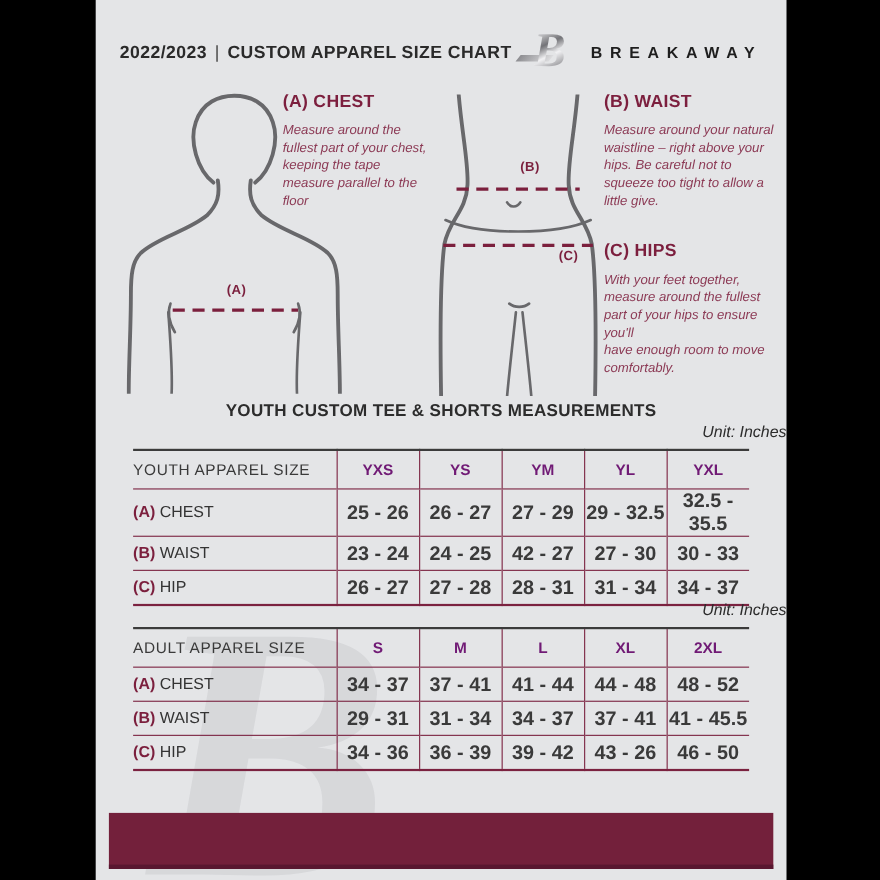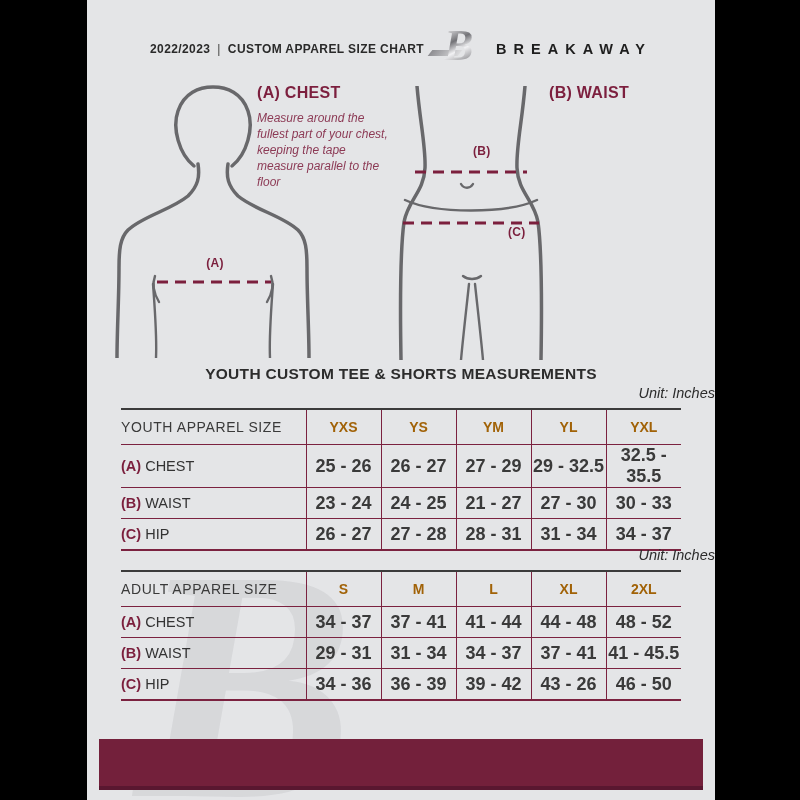--- a/index.html
+++ b/index.html
@@ -25,21 +25,21 @@
     font-size:330px; line-height:1;
     color:rgba(70,70,80,0.08);
     z-index:0; user-select:none;
   }
   
   .hdr {
     position:absolute; top:26px; left:0; width:100%;
     display:flex; align-items:center; justify-content:center; gap:16px;
     z-index:2;
   }
-  .hdr-text { font-size:12px; font-weight:700; color:#2a2a2a; letter-spacing:0.4px; white-space:nowrap; }
+  .hdr-text { font-size:16px; font-weight:700; color:#2a2a2a; letter-spacing:0.4px; white-space:nowrap; }
   .hdr-sep { font-weight:400; color:#444; padding:0 7px; }
   .logo { position:relative; width:40px; height:46px; }
   .logo-b {
     position:absolute; left:4px; top:-2px;
     font-family:"Liberation Serif", serif; font-style:italic; font-weight:700;
     font-size:44px; line-height:1;
     background:linear-gradient(155deg,#ededef 8%,#737377 38%,#f2f2f4 58%,#808084 88%);
     -webkit-background-clip:text; background-clip:text; color:transparent;
   }
   .logo-bar {
@@ -76,21 +76,21 @@
   }
   table.size col.lab { width:185px; }
   table.size col.val { width:75px; }
   table.size tr { border-bottom:1.6px solid #7b2240; }
   table.size th, table.size td { padding:0; }
   table.size th:not(:first-child), table.size td:not(:first-child) { border-left:1.6px solid #7b2240; }
   th.size-head {
     height:34px; text-align:left; padding-left:14px;
     font-weight:400; font-size:14px; letter-spacing:0.6px; color:#3a3a3a;
   }
-  th.col-head { height:34px; font-weight:700; font-size:14px; color:#a16207; text-align:center; }
+  th.col-head { height:34px; font-weight:700; font-size:14px; color:#701a75; text-align:center; }
   td.row-label { height:30px; text-align:left; padding-left:14px; font-size:14.5px; color:#333; }
   td.row-label .pfx { color:#7b1f3d; font-weight:800; }
   td.val { height:30px; text-align:center; font-size:18px; font-weight:600; color:#3a3a3a; }
   
   .footer {
     position:absolute; left:12px; top:739px;
     width:604px; height:47px;
     background:#73203b;
     border-bottom:4px solid #591730;
     z-index:2;
@@ -139,22 +139,26 @@
   </svg>
   <span class="diag-label" style="left:386px; top:144px;">(B)</span>
   <span class="diag-label" style="left:421px; top:225px;">(C)</span>
 
   <div class="instr" style="left:170px; top:84px; width:132px;">
     <div class="instr-h">(A) CHEST</div>
     <div class="instr-t">Measure around the fullest part of your chest, keeping the tape measure parallel to the floor</div>
   </div>
   <div class="instr" style="left:462px; top:84px; width:158px;">
     <div class="instr-h">(B) WAIST</div>
+    <div class="instr-t">Measure around your natural waistline – right above your hips. Be careful not to squeeze too tight to allow a little give.</div>
   </div>
   <div class="instr" style="left:462px; top:220px; width:160px;">
+    <div class="instr-h">(C) HIPS</div>
+    <div class="instr-t">With your feet together, measure around the fullest part of your hips to ensure you'll
+have enough room to move comfortably.</div>
   </div>
 
   <div class="sec" style="top:365px;">
     <div class="sec-title">YOUTH CUSTOM TEE &amp; SHORTS MEASUREMENTS</div>
     <div class="sec-unit">Unit: Inches</div>
     <table class="size">
       <colgroup>
           <col class="lab">
           <col class="val">
           <col class="val">
@@ -178,21 +182,21 @@
           <td class="val">25 - 26</td>
           <td class="val">26 - 27</td>
           <td class="val">27 - 29</td>
           <td class="val">29 - 32.5</td>
           <td class="val">32.5 - 35.5</td>
         </tr>
         <tr>
           <td class="row-label"><span class="pfx">(B)</span> <span>WAIST</span></td>
           <td class="val">23 - 24</td>
           <td class="val">24 - 25</td>
-          <td class="val">21 - 27</td>
+          <td class="val">42 - 27</td>
           <td class="val">27 - 30</td>
           <td class="val">30 - 33</td>
         </tr>
         <tr>
           <td class="row-label"><span class="pfx">(C)</span> <span>HIP</span></td>
           <td class="val">26 - 27</td>
           <td class="val">27 - 28</td>
           <td class="val">28 - 31</td>
           <td class="val">31 - 34</td>
           <td class="val">34 - 37</td>

